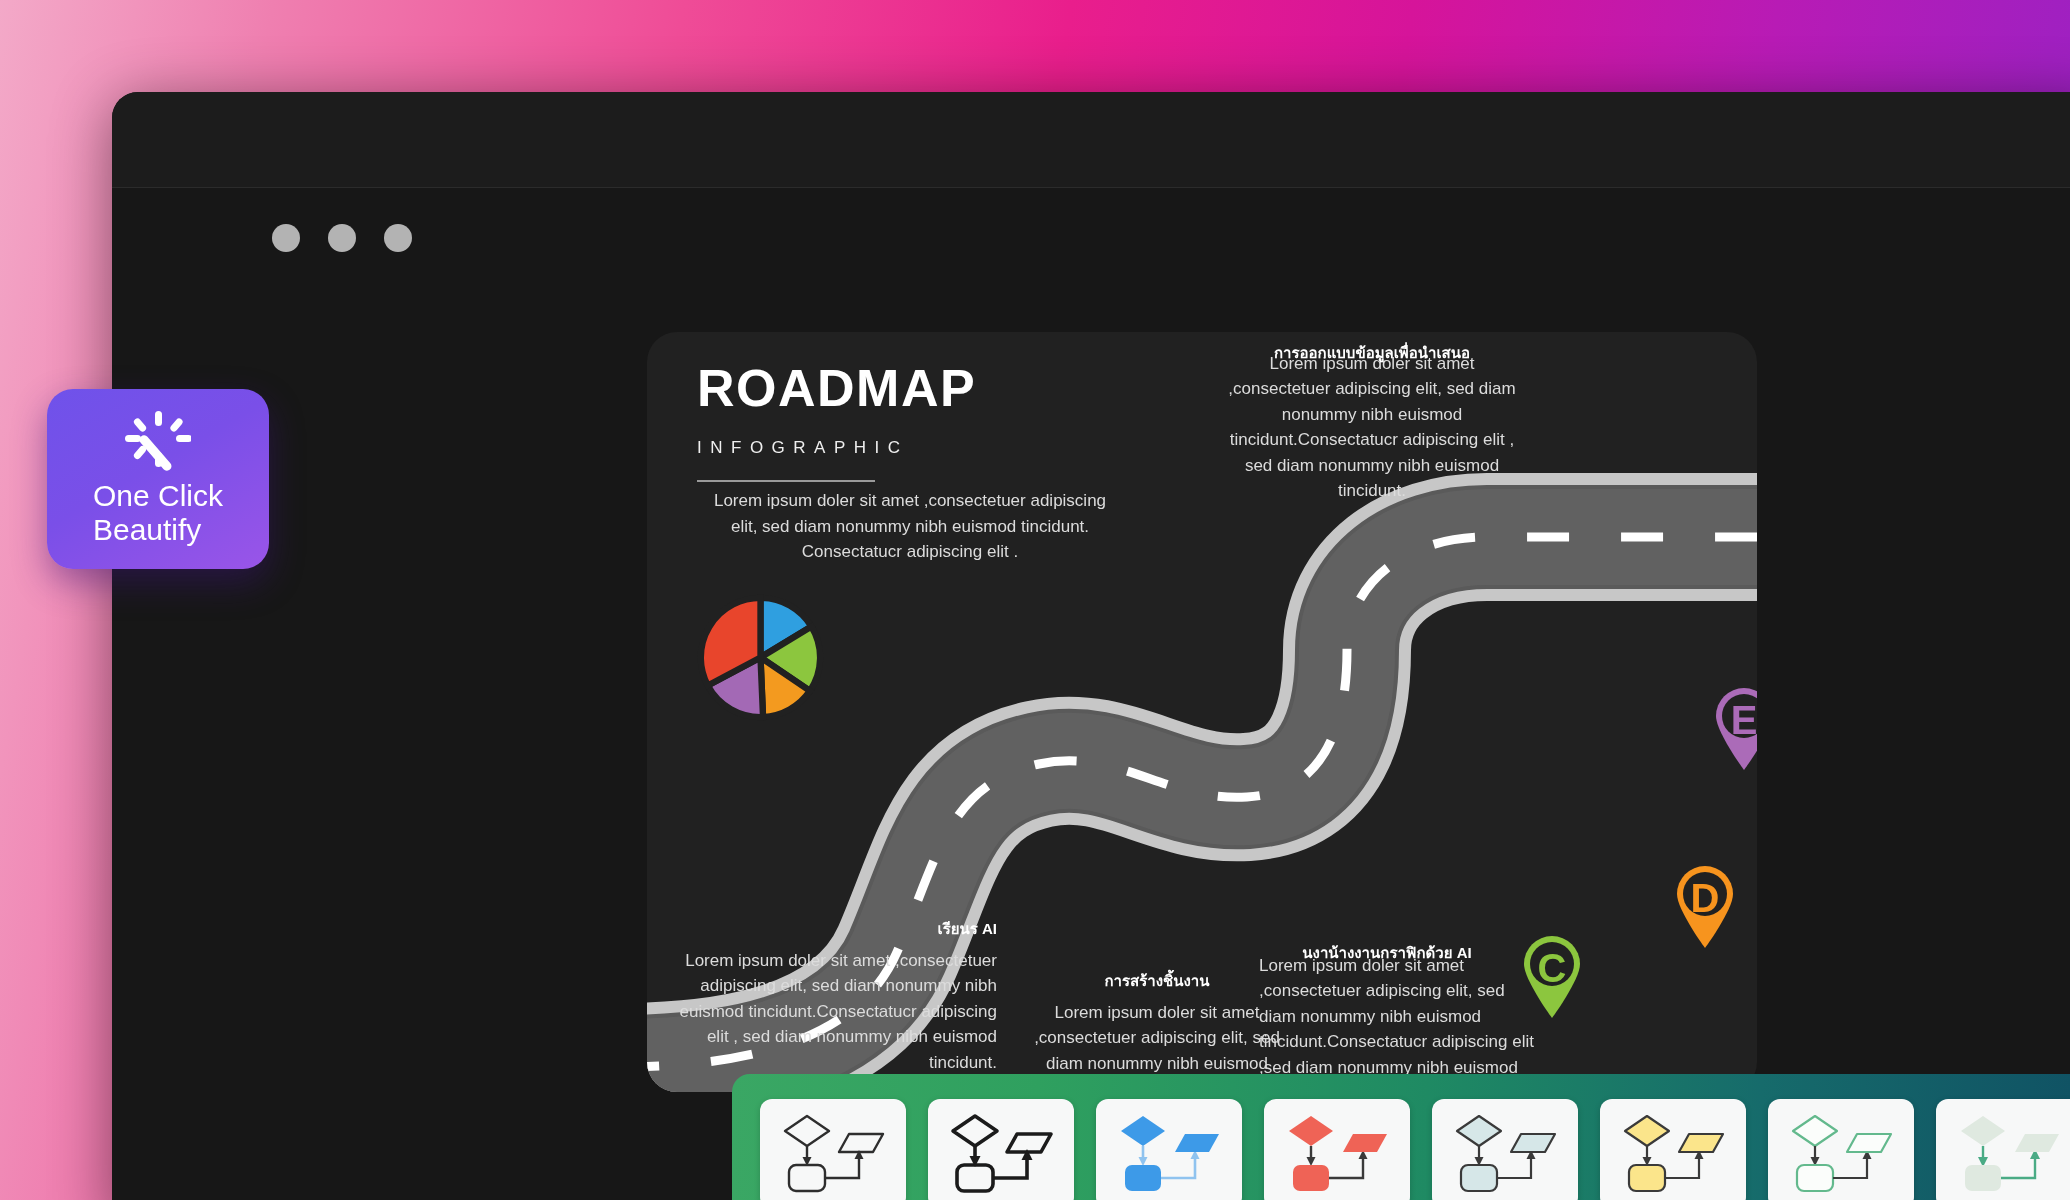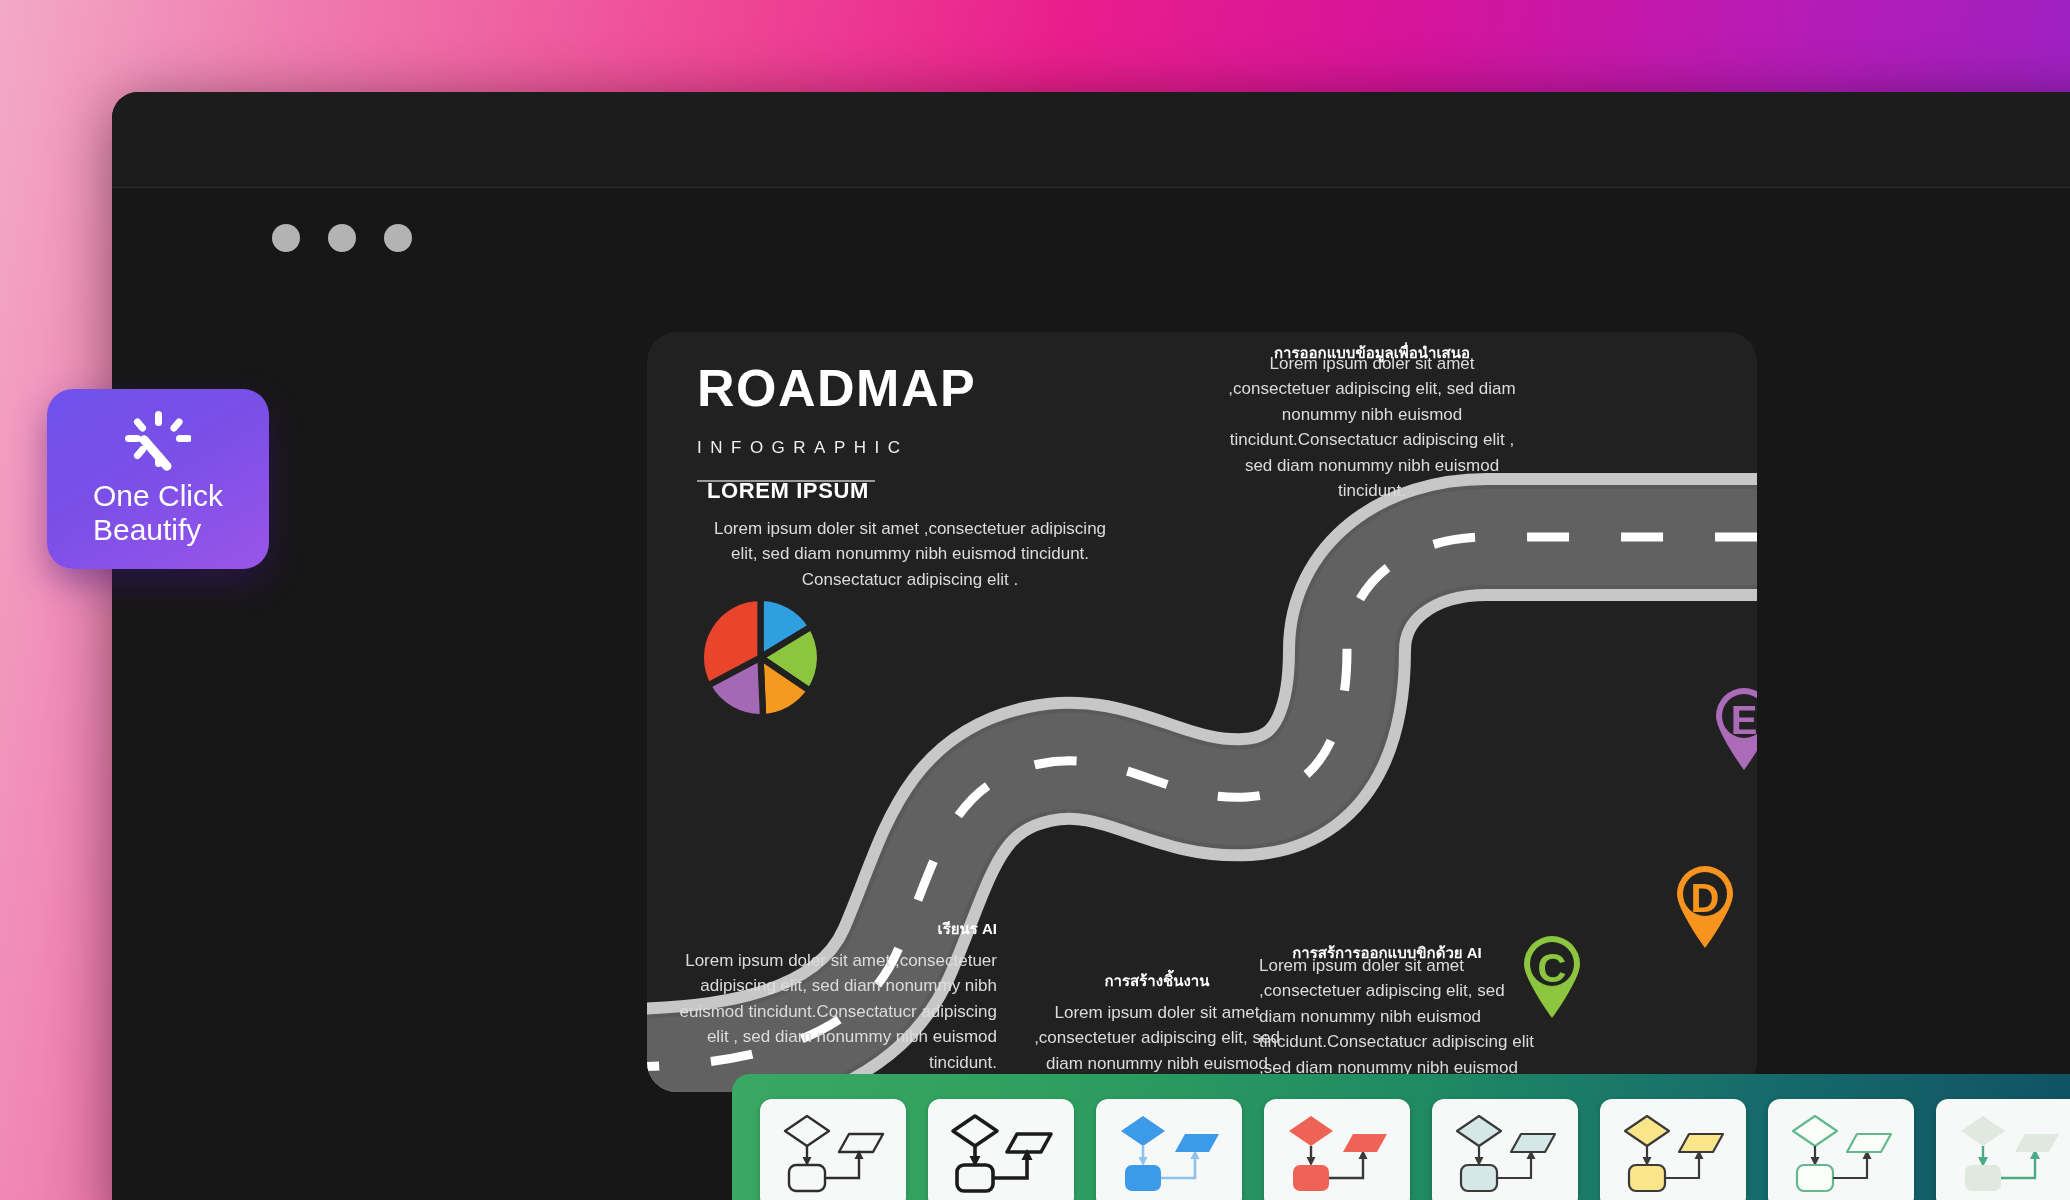--- a/index.html
+++ b/index.html
@@ -190,21 +190,20 @@
       <use href="#roadpath" stroke="#ffffff" stroke-width="9" fill="none" stroke-dasharray="42 52" stroke-linecap="butt"></use>
     </svg>
 
     <div id="title-block">
       <div id="roadmap-title">ROADMAP</div>
       <div id="infographic-sub">INFOGRAPHIC</div>
       <div id="title-rule"></div>
     </div>
 
     <div id="lorem-block">
-      <div class="sec-head" id="lorem-head">LOREM IPSUM</div>
       <div class="sec-body" id="lorem-body">Lorem ipsum doler sit amet ,consectetuer adipiscing elit, sed diam nonummy nibh euismod tincidunt. Consectatucr adipiscing elit .</div>
     </div>
 
     <div id="pie">
       <svg viewBox="0 0 100 100" width="127" height="127">
         <g transform="translate(50,50)">
           <path d="M0 0 L 0 -47 A47 47 0 0 1 40.1 -24.4 Z" fill="#2f9fe0" stroke="#212121" stroke-width="5"></path>
           <path d="M0 0 L 40.1 -24.4 A47 47 0 0 1 38.9 26.3 Z" fill="#8cc63e" stroke="#212121" stroke-width="5"></path>
           <path d="M0 0 L 38.9 26.3 A47 47 0 0 1 2.0 46.9 Z" fill="#f39a1f" stroke="#212121" stroke-width="5"></path>
           <path d="M0 0 L 2.0 46.9 A47 47 0 0 1 -41.5 22.1 Z" fill="#a369b5" stroke="#212121" stroke-width="5"></path>
@@ -223,21 +222,21 @@
       <div class="sec-head">เรียนร AI</div>
       <div class="sec-body">Lorem ipsum doler sit amet ,consectetuer adipiscing elit, sed diam nonummy nibh euismod tincidunt.Consectatucr adipiscing elit , sed diam nonummy nibh euismod tincidunt.</div>
     </div>
 
     <div id="blk-create-work">
       <div class="sec-head">การสร้างชิ้นงาน</div>
       <div class="sec-body">Lorem ipsum doler sit amet ,consectetuer adipiscing elit, sed diam nonummy nibh euismod tincidunt.Consectatucr adipiscing elit ,sed diam nonummy nibh euismod tincidunt.</div>
     </div>
 
     <div id="blk-graphic-ai">
-      <div class="sec-head">การสร้การออกแบบขิกด้วย AI</div>
+      <div class="sec-head">นงาน้างงานกราฟิกด้วย AI</div>
       <div class="sec-body">Lorem ipsum doler sit amet ,consectetuer adipiscing elit, sed diam nonummy nibh euismod tincidunt.Consectatucr adipiscing elit ,sed diam nonummy nibh euismod tincidunt.</div>
     </div>
 
     <div class="pin" id="pin-c">
       <svg viewBox="0 0 64 88">
         <path d="M32 86 C32 86 60 48 60 32 A28 28 0 1 0 4 32 C4 48 32 86 32 86 Z" fill="#8cc63e"></path>
         <circle cx="32" cy="32" r="22" fill="#212121"></circle>
       </svg>
       <div class="letter" style="color:#8cc63e">C</div>
     </div>

